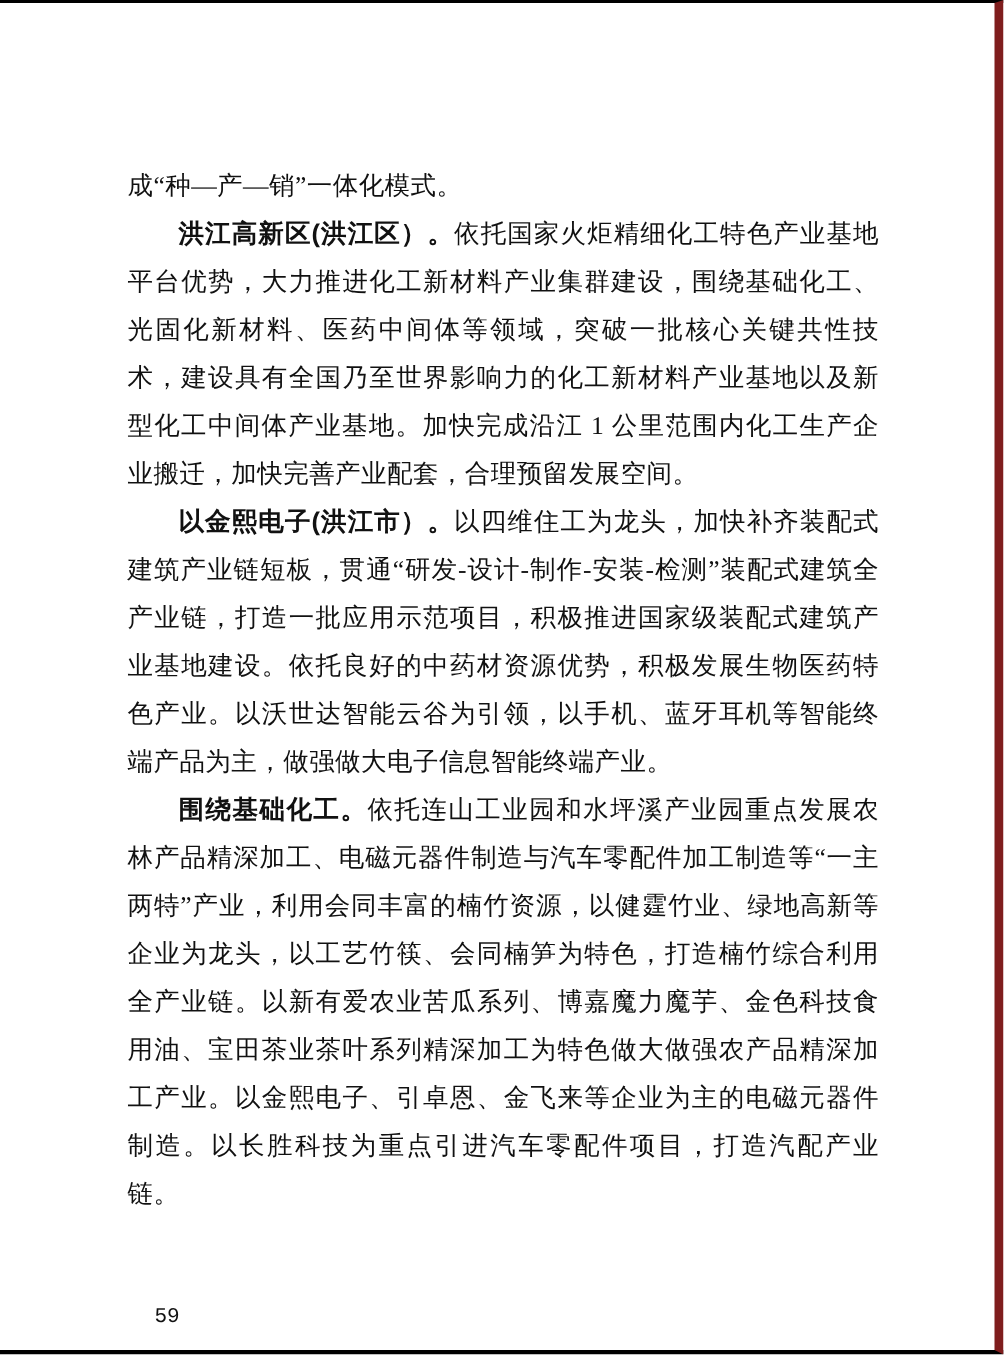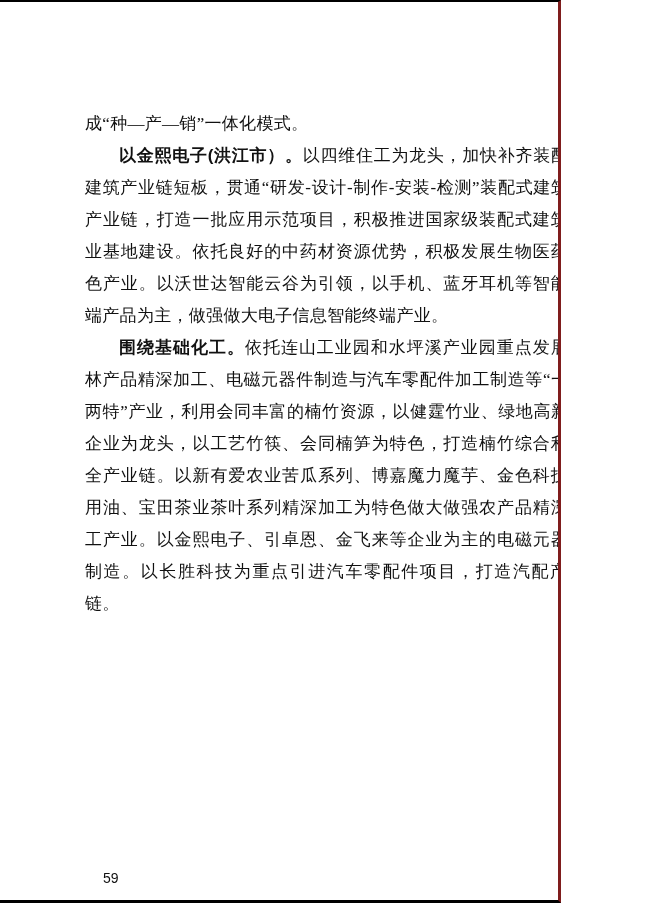--- a/index.html
+++ b/index.html
@@ -2,26 +2,26 @@
 <html><head>
 <meta charset="utf-8">
 <style>
   html, body {
     margin: 0;
     padding: 0;
     background: #ffffff;
   }
   .page {
     position: relative;
-    width: 561px;
+    width: 669px;
     height: 903px;
     box-sizing: border-box;
     background: #ffffff;
     border-top: 2px solid #000000;
-    border-right: 3px solid #7f1d1d;
+    border-right: 6px solid #7f1d1d;
     border-bottom: 3px solid #000000;
     overflow: hidden;
     font-family: "Liberation Serif", "DejaVu Serif", serif;
     color: #111111;
   }
   .content {
     position: absolute;
     left: 85px;
     top: 106px;
     width: 501px;
@@ -42,32 +42,33 @@
     font-family: "Liberation Sans", "DejaVu Sans", sans-serif;
     font-weight: bold;
   }
   .page-number {
     position: absolute;
     left: 103px;
     top: 866px;
     font-size: 14px;
     line-height: 20px;
     color: #111111;
-    font-family: Liberation Sans, sans-serif;
+    font-family: Liberation Mono, monospace;
   }
 </style>
 </head>
 <body>
 
 <div class="page">
 
   <div class="content">
 
     <p><span>成“种—产—销”一体化模式。</span></p>
 
+    <p class="indent"><span class="para-lead">洪江高新区(洪江区）。</span><span>依托国家火炬精细化工特色产业基地平台优势，大力推进化工新材料产业集群建设，围绕基础化工、光固化新材料、医药中间体等领域，突破一批核心关键共性技术，建设具有全国乃至世界影响力的化工新材料产业基地以及新型化工中间体产业基地。加快完成沿江 1 公里范围内化工生产企业搬迁，加快完善产业配套，合理预留发展空间。</span></p>
 
     <p class="indent"><span class="para-lead">以金熙电子(洪江市）。</span><span>以四维住工为龙头，加快补齐装配式建筑产业链短板，贯通“研发-设计-制作-安装-检测”装配式建筑全产业链，打造一批应用示范项目，积极推进国家级装配式建筑产业基地建设。依托良好的中药材资源优势，积极发展生物医药特色产业。以沃世达智能云谷为引领，以手机、蓝牙耳机等智能终端产品为主，做强做大电子信息智能终端产业。</span></p>
 
     <p class="indent"><span class="para-lead">围绕基础化工。</span><span>依托连山工业园和水坪溪产业园重点发展农林产品精深加工、电磁元器件制造与汽车零配件加工制造等“一主两特”产业，利用会同丰富的楠竹资源，以健霆竹业、绿地高新等企业为龙头，以工艺竹筷、会同楠笋为特色，打造楠竹综合利用全产业链。以新有爱农业苦瓜系列、博嘉魔力魔芋、金色科技食用油、宝田茶业茶叶系列精深加工为特色做大做强农产品精深加工产业。以金熙电子、引卓恩、金飞来等企业为主的电磁元器件制造。以长胜科技为重点引进汽车零配件项目，打造汽配产业链。</span></p>
 
   </div>
 
   <div class="page-number">59</div>
 
 </div>

